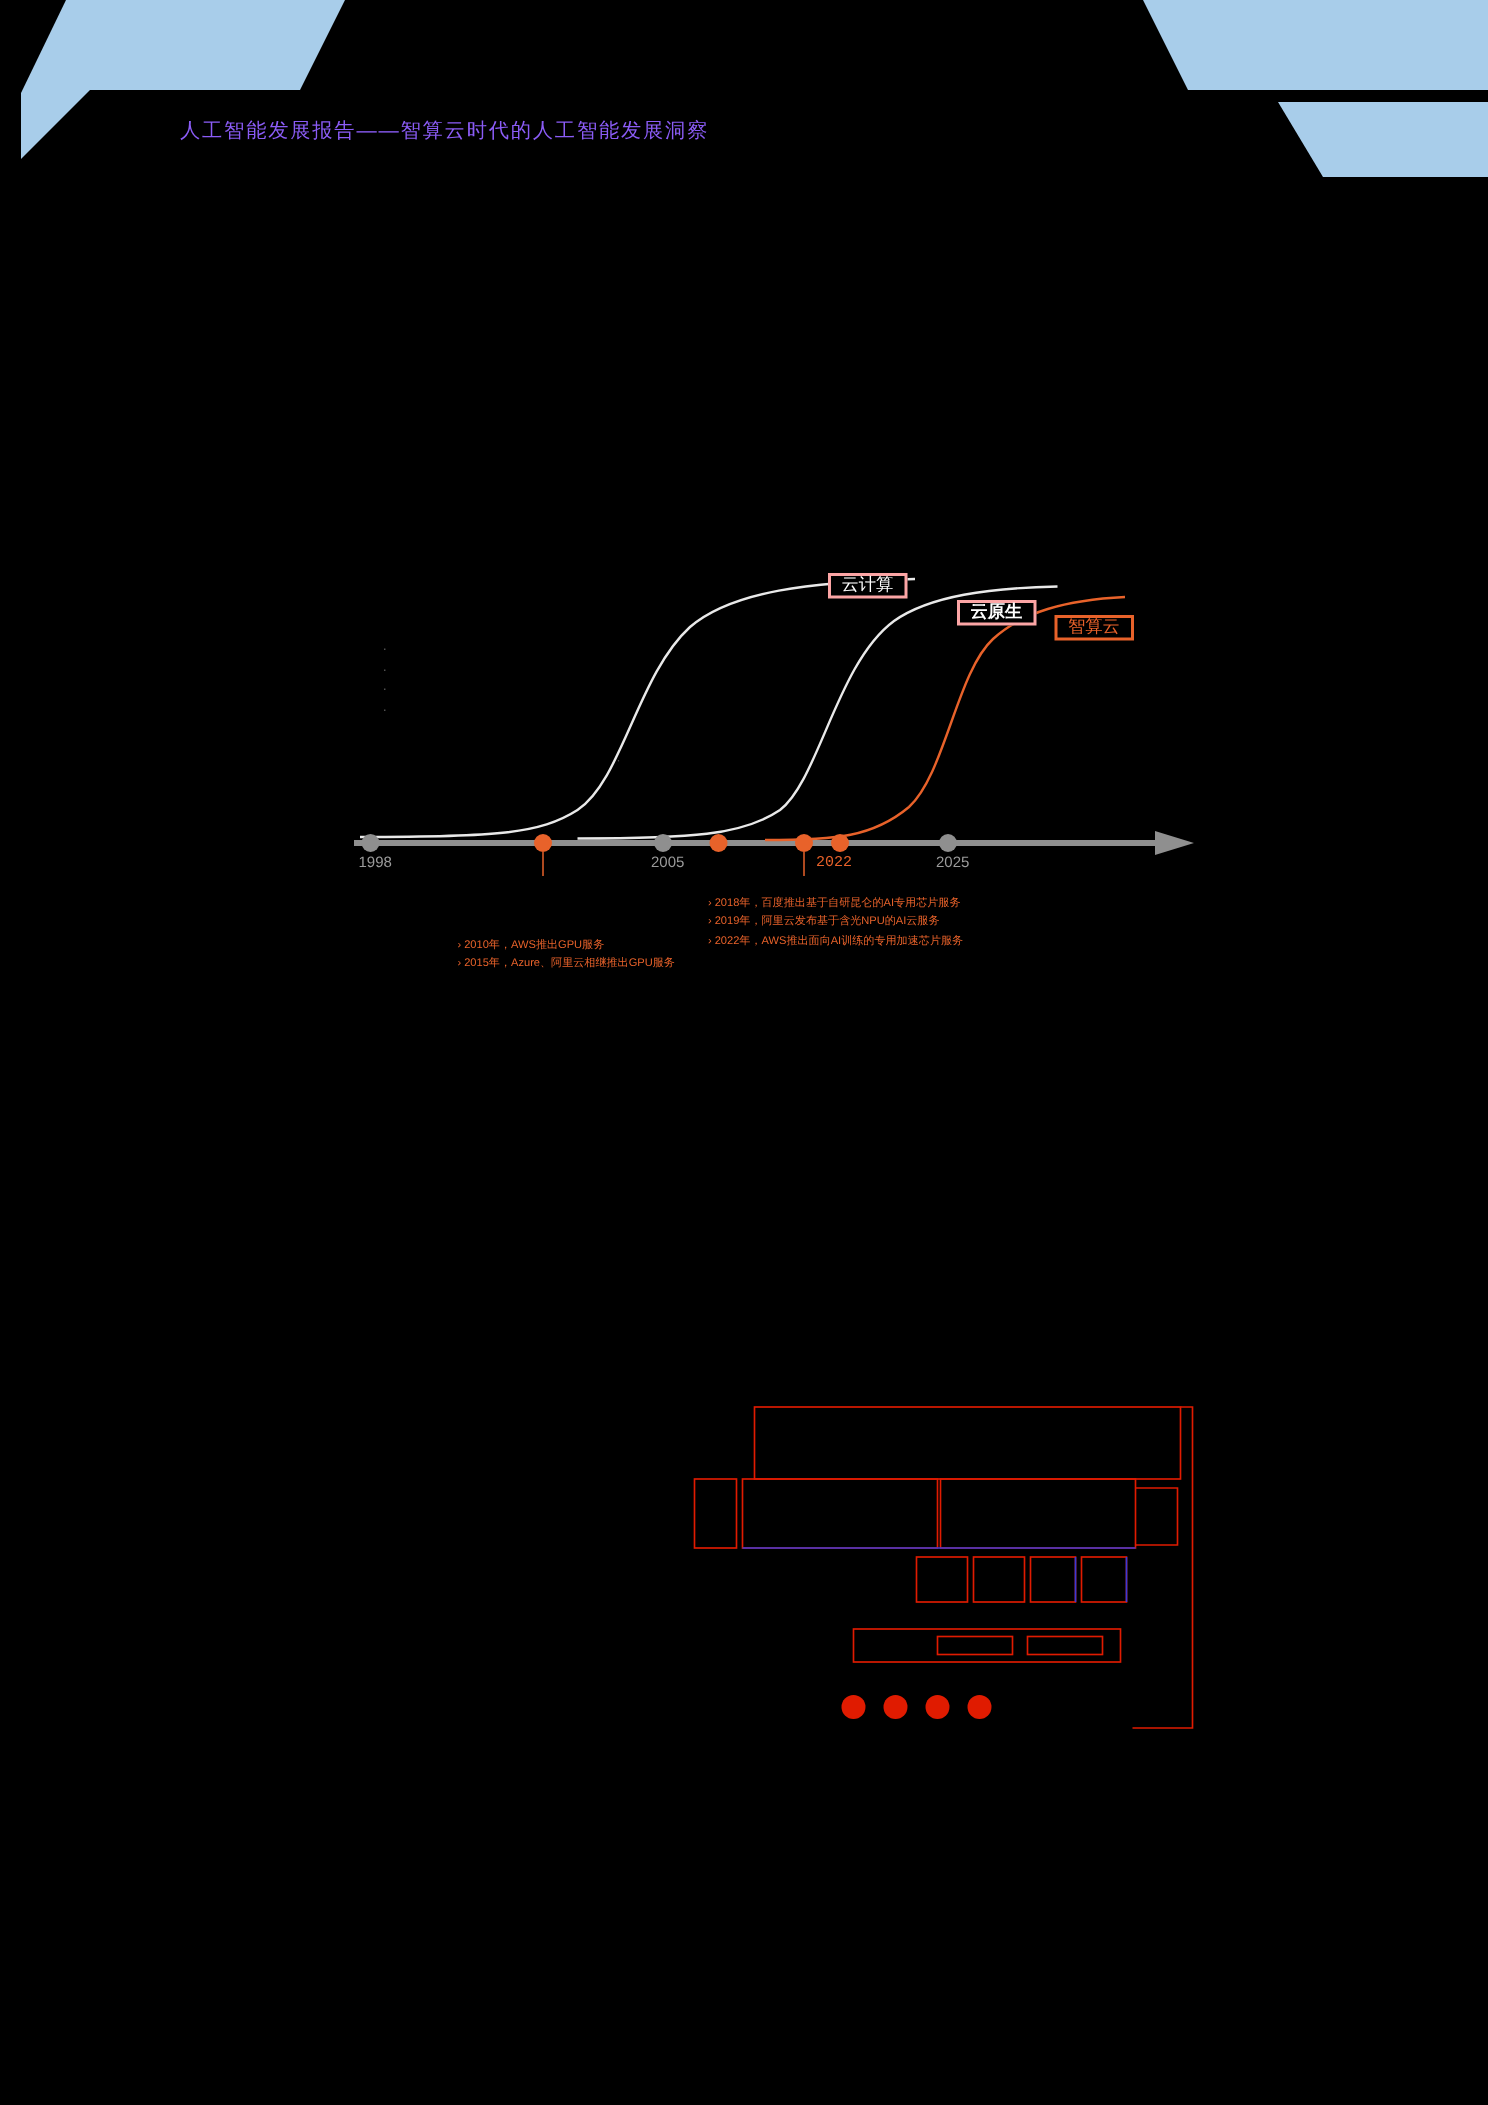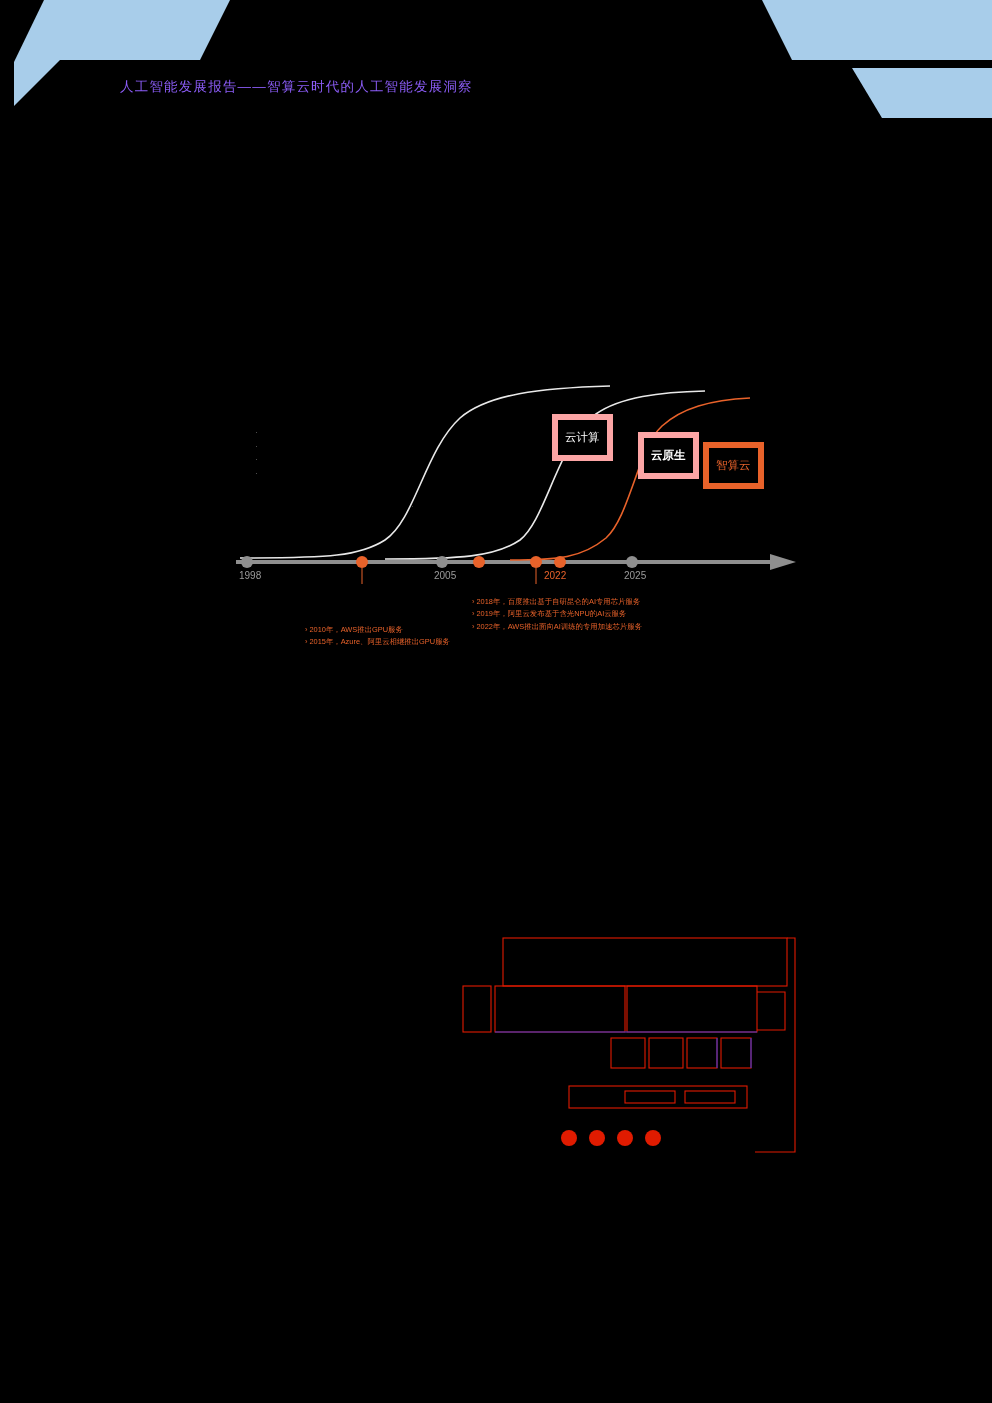--- a/index.html
+++ b/index.html
@@ -51,46 +51,45 @@
     top: 370px;
     width: 610px;
     height: 300px;
   }
   .figure svg { display: block; }
 
   
   .curve-label {
     position: absolute;
     background: #000000;
-    border: 6px solid #fca5a5;
+    border: 2px solid #fca5a5;
     font-size: 11.5px;
     line-height: 1.1;
-    padding: 11px 7px;
+    padding: 0 7px;
     white-space: nowrap;
     color: #ffffff;
-    margin-top: 32px;
   }
   .curve-label.cloud    { left: 342px; top: 12px; }
   .curve-label.native   { left: 428px; top: 30px; font-weight: bold; }
   .curve-label.ai-cloud {
     left: 493px; top: 40px;
     border-color: #e8622a;
     color: #e8622a;
   }
 
   
   .year {
     position: absolute;
     font-size: 10px;
     color: #9b9b9b;
     white-space: nowrap;
   }
   .year.y1998 { left: 29px;  top: 200px; }
   .year.y2014 { left: 224px; top: 200px; }
-  .year.y2022 { left: 334px; top: 200px; color: #e8622a; }
+  .year.y2022 { left: 334px; top: 200px; color: #e8622a; font-family: Liberation Mono, monospace; }
   .year.y2025 { left: 414px; top: 200px; }
 
   
   .annot {
     position: absolute;
     font-size: 7.4px;
     line-height: 1.55;
     color: #e8622a;
     white-space: nowrap;
   }

